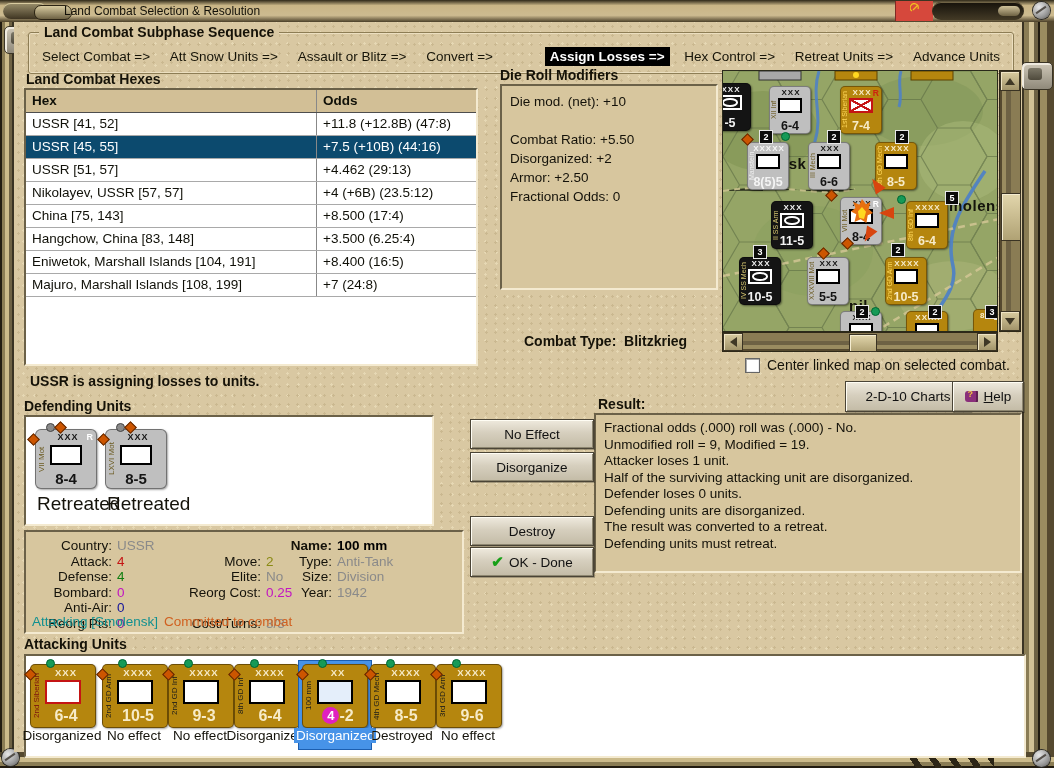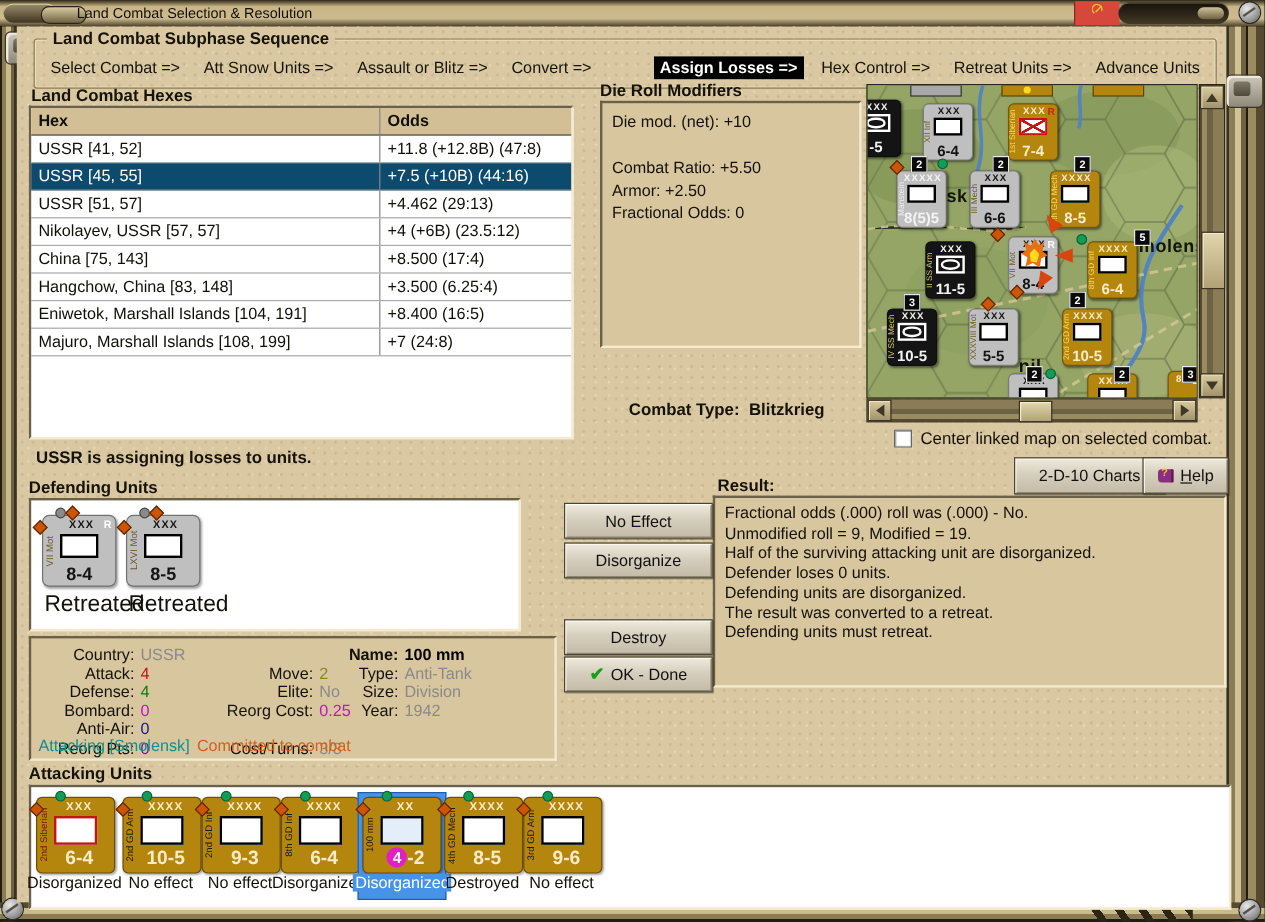--- a/index.html
+++ b/index.html
@@ -214,20 +214,21 @@
           <span class="c1">Majuro, Marshall Islands [108, 199]</span>
           <span class="c2">+7 (24:8)</span>
         </div>
     </div>
 
     <span class="blabel" style="left:486px;top:45px;">Die Roll Modifiers</span>
     <div class="diemod sunken tanbox">
       <div>Die mod. (net): +10</div>
       <div>&nbsp;</div>
       <div>Combat Ratio: +5.50</div>
+      <div>Disorganized: +2</div>
       <div>Armor: +2.50</div>
       <div>Fractional Odds: 0</div>
     </div>
     <span class="blabel" style="left:510px;top:311px;"><span>Combat Type:</span>&nbsp; <span>Blitzkrieg</span></span>
 
     <div id="map">
       <div id="mapview">
         <svg width="276" height="262">
           <defs>
             <pattern id="hexp" width="99" height="57" patternUnits="userSpaceOnUse">
@@ -413,20 +414,21 @@
       </div>
     <div class="btn" style="left:962px;top:359px;width:46px;height:29px;left:938px;width:70px;">
         <span class="bookicon"></span>
         <span class="helplabel">Help</span>
       </div>
 
     <span class="blabel" style="left:584px;top:374px;">Result:</span>
     <div class="resultbox sunken tanbox">
       <div>Fractional odds (.000) roll was (.000)  - No.</div>
       <div>Unmodified roll = 9, Modified = 19.</div>
+      <div>Attacker loses 1 unit.</div>
       <div>Half of the surviving attacking unit are disorganized.</div>
       <div>Defender loses 0 units.</div>
       <div>Defending units are disorganized.</div>
       <div>The result was converted to a retreat.</div>
       <div>Defending units must retreat.</div>
     </div>
 
     <span class="blabel" style="left:10px;top:376px;">Defending Units</span>
     <div class="defbox sunken whitebox">
       <div class="dcounter" style="left:9px;top:12px;">

